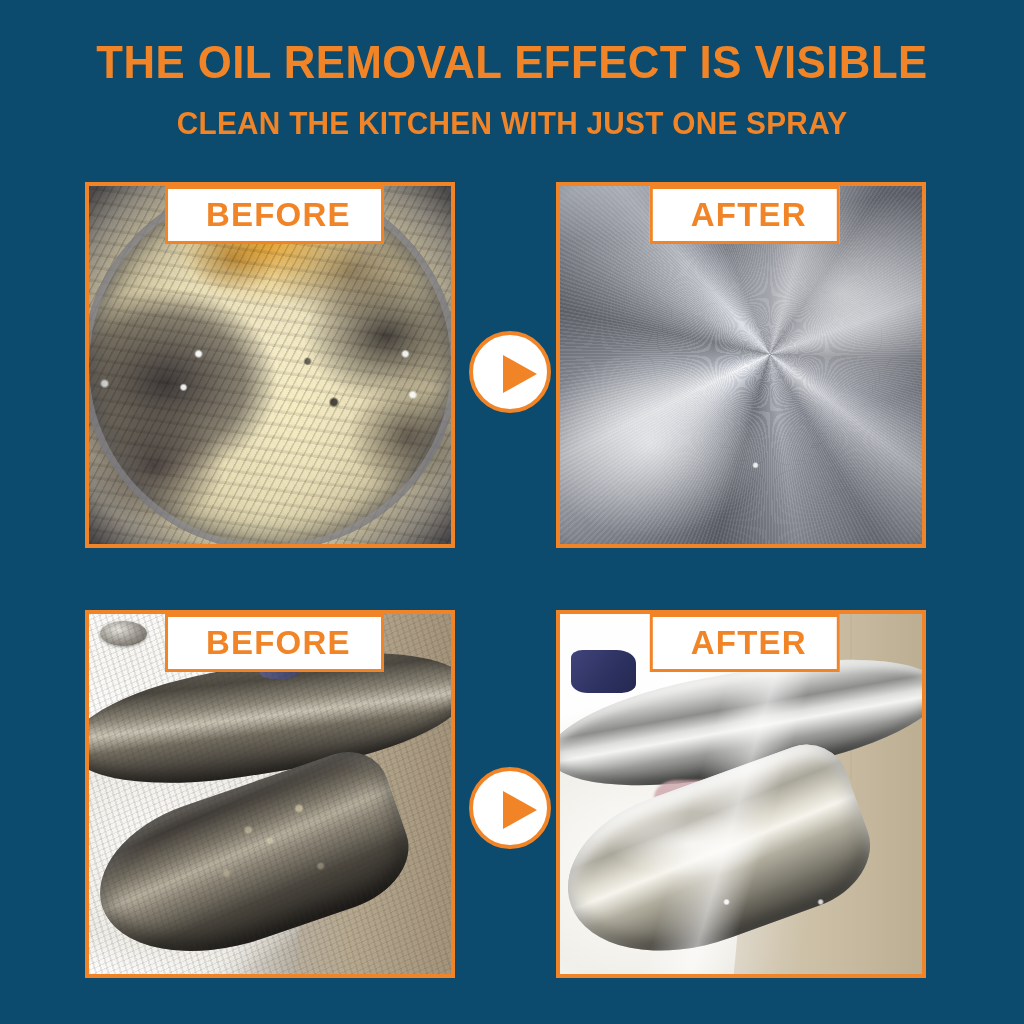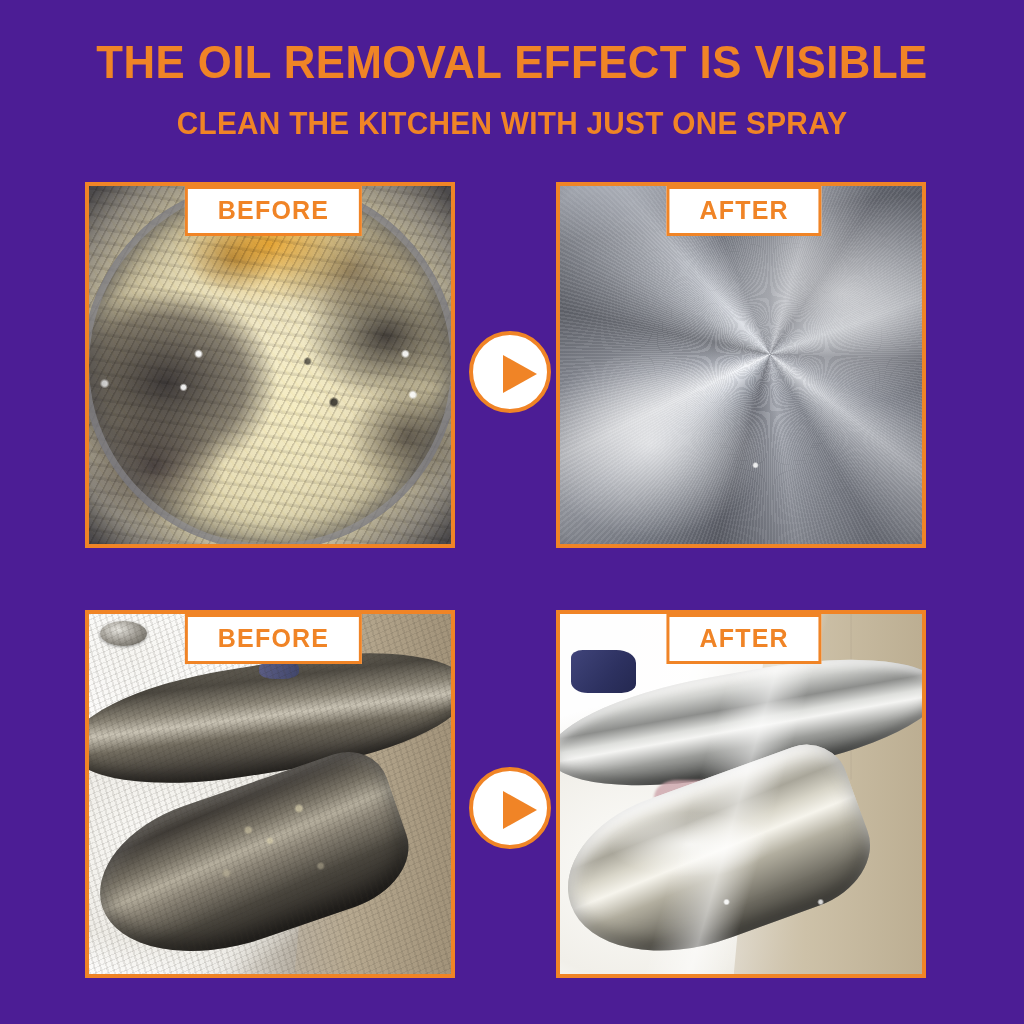--- a/index.html
+++ b/index.html
@@ -10,21 +10,21 @@
     height: 1024px;
     background: #ffffff;
     font-family: "Liberation Sans", "DejaVu Sans", sans-serif;
     overflow: hidden;
   }
 
   #page {
     position: relative;
     width: 1024px;
     height: 1024px;
-    background: #4c1d95;
+    background: #0c4a6e;
     text-decoration: underline;
   }
 
   
   .headline {
     position: absolute;
     left: 0;
     top: 38px;
     width: 1024px;
     text-align: center;
@@ -68,24 +68,24 @@
 
   
   .badge {
     position: absolute;
     top: 0px;
     left: 50%;
     transform: translateX(-48%);
     background: #ffffff;
     border: 3px solid #F08426;
     color: #F08426;
-    font-size: 25px;
+    font-size: 33px;
     font-weight: bold;
     letter-spacing: 1.2px;
-    padding: 9px 30px 10px 30px;
+    padding: 9px 30px 10px 38px;
     z-index: 6;
     white-space: nowrap;
     line-height: 1.0;
   }
 
   
   .play {
     position: absolute;
     width: 82px;
     height: 82px;

